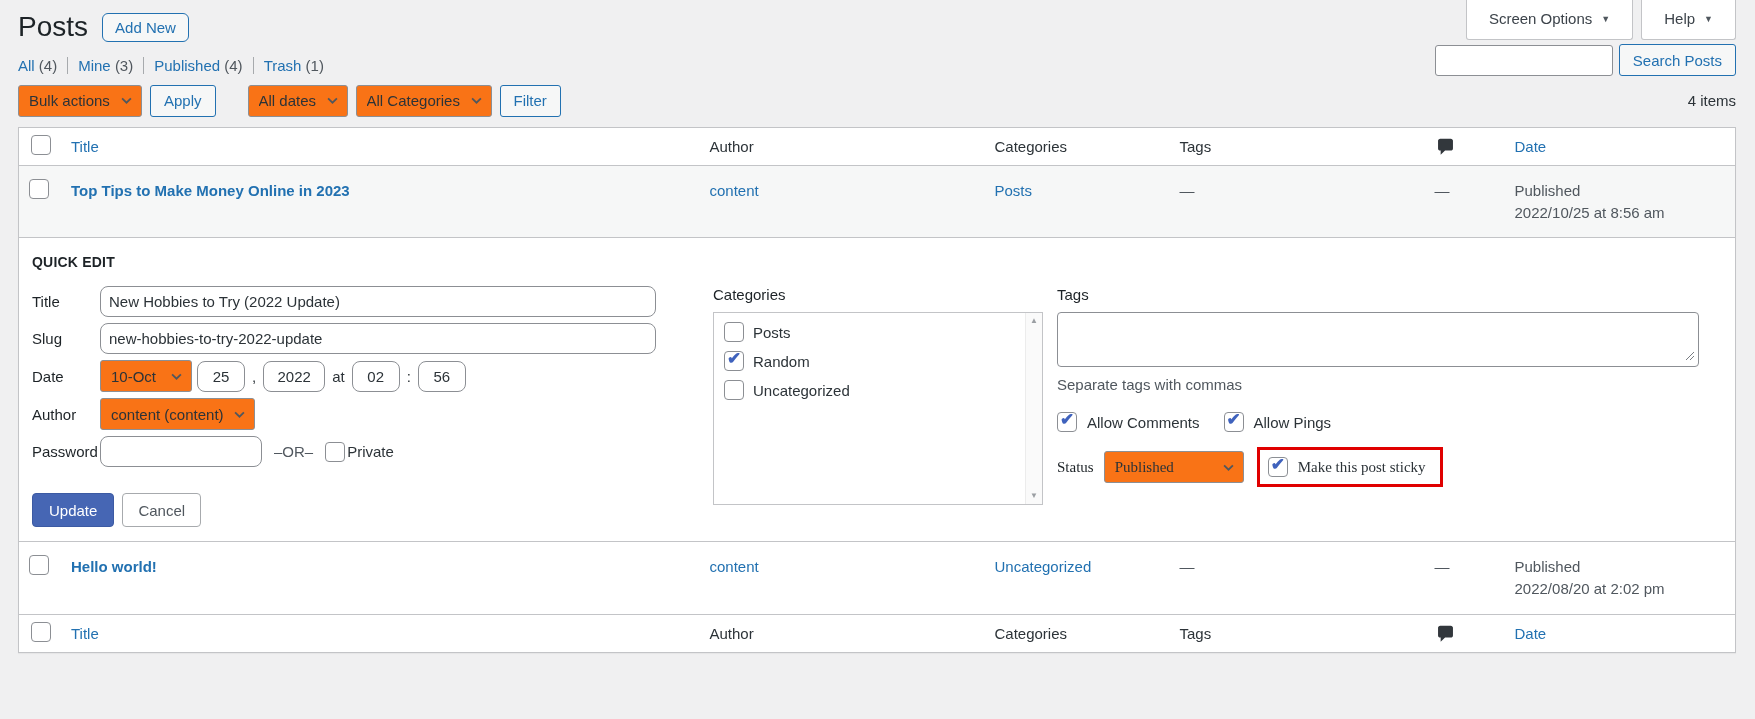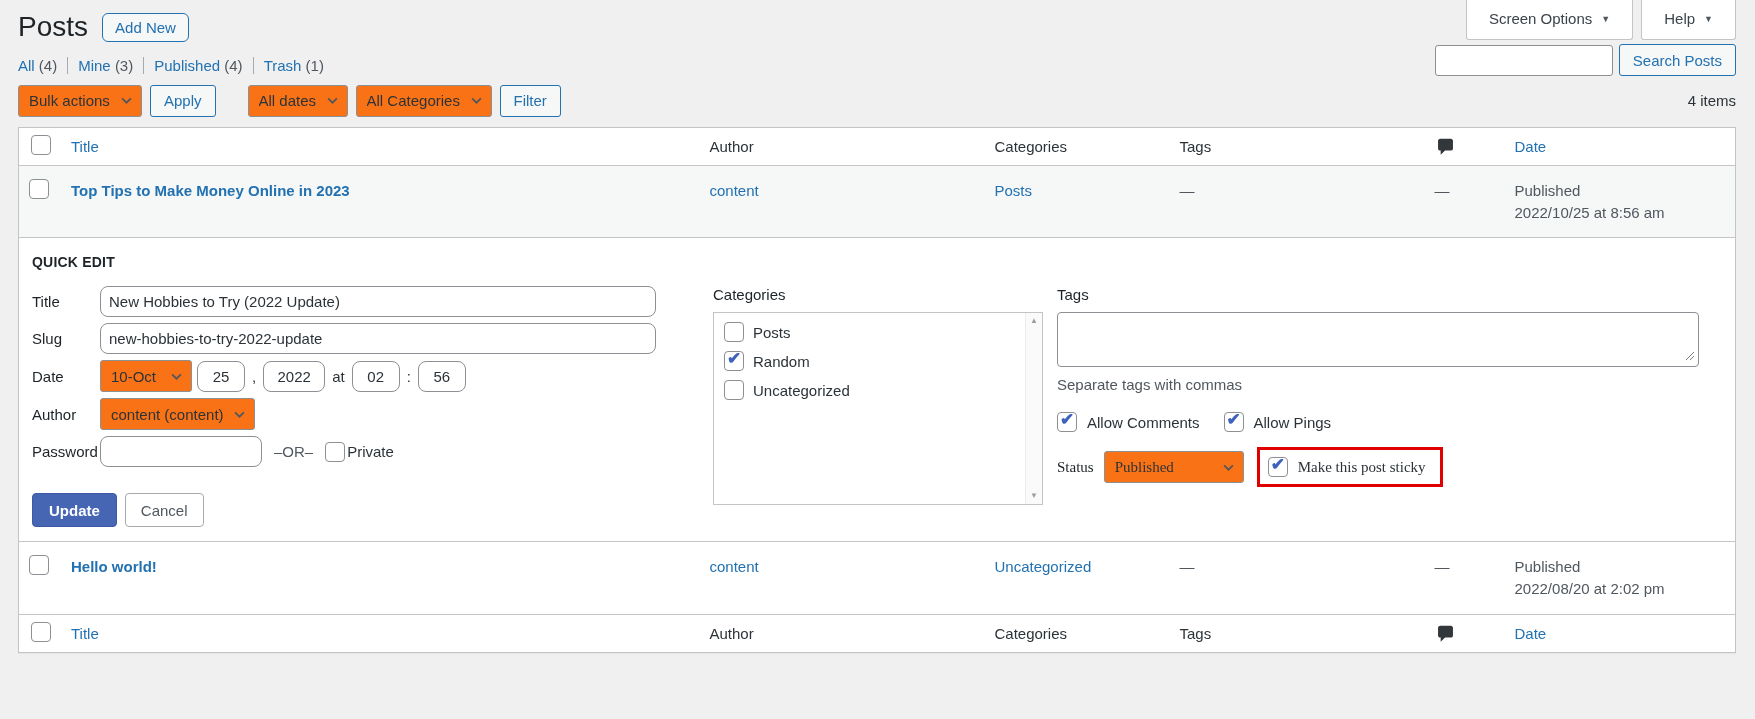--- a/index.html
+++ b/index.html
@@ -42,21 +42,21 @@
   .views a { color:#2271b1; }
   .count { color:#50575e; }
 
   
   .btn-secondary {
     background:#f6f7f7; border:1px solid #2271b1; color:#2271b1; border-radius:3px;
     padding:5px 13px; font-size:15px; font-family:inherit; cursor:pointer; height:32px;
   }
   .btn-primary {
     background:#4666b4; border:1px solid #3c5aa3; color:#fff; border-radius:4px;
-    padding:6px 16px; font-size:15px; font-family:inherit; cursor:pointer; height:34px;font-weight:bold;
+    padding:6px 16px; font-size:15px; font-family:inherit; cursor:pointer; height:34px;
   }
   .btn-cancel {
     background:#fff; border:1px solid #a7aaad; color:#50575e; border-radius:4px;
     padding:2px 15px; font-size:15px; font-family:inherit; cursor:pointer; height:34px;
   }
 
   
   .select-wrap { position:relative; display:inline-flex; align-items:center; }
   select {
     appearance:none; -webkit-appearance:none;

